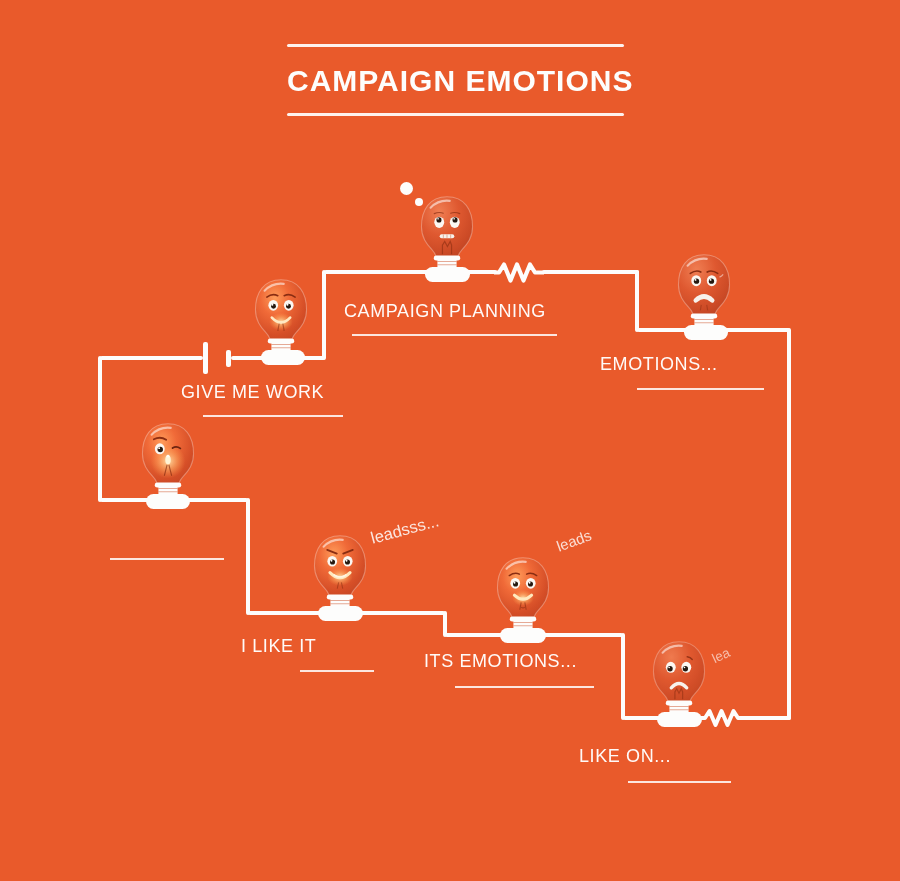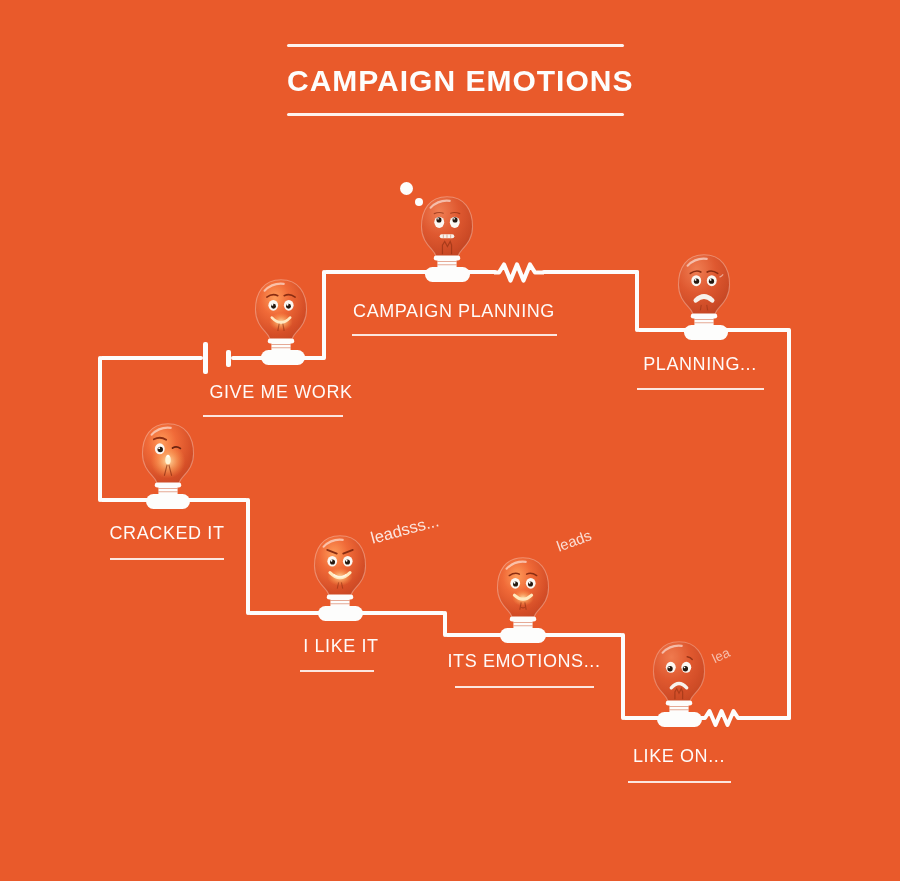--- a/index.html
+++ b/index.html
@@ -3,21 +3,21 @@
 <meta charset="utf-8">
 <style>
   html,body{margin:0;padding:0;background:#E95A2B;}
   .scene{position:relative;width:900px;height:881px;background:#E95A2B;overflow:hidden;
          font-family:"Liberation Sans",sans-serif;}
   .rule{position:absolute;background:rgba(255,255,255,.92);height:3px;border-radius:2px;}
   .underline{position:absolute;background:rgba(255,255,255,.85);height:2px;}
   .title{position:absolute;color:#FDFDFC;font-weight:700;font-size:30px;letter-spacing:1px;
          text-align:left;white-space:nowrap;}
   .lbl{position:absolute;color:rgba(255,255,255,.97);font-size:18px;font-weight:500;
-       letter-spacing:.6px;text-align:center;white-space:nowrap;}
+       letter-spacing:.6px;white-space:nowrap;}
   .wire{position:absolute;background:#FDFDFC;border-radius:2px;}
   .pill{position:absolute;height:15px;background:#FDFDFC;border-radius:8px;}
   .plate{position:absolute;background:#FDFDFC;border-radius:2px;}
   .dot{position:absolute;background:#FDFDFC;border-radius:50%;}
   .float-lbl{position:absolute;color:#fff;font-weight:500;white-space:nowrap;}
   .bulb{position:absolute;width:64px;height:73px;}
   .bulb svg{display:block;}
   .resistor{position:absolute;}
   .brow{stroke:#8A2D12;stroke-width:1.8;fill:none;stroke-linecap:round;}
 </style>
@@ -246,24 +246,23 @@
       <path d="M24.5,74 h21 M24.5,77.5 h21" stroke="rgba(205,85,45,.5)" stroke-width="1.2"></path>
     </svg>
   </div>
 
   <div class="lbl" style="left:181px;top:382px;width:200px;">GIVE ME WORK</div>
   <div class="underline" style="left:203px;top:415px;width:140px;"></div>
 
   <div class="lbl" style="left:344px;top:301px;width:220px;">CAMPAIGN PLANNING</div>
   <div class="underline" style="left:352px;top:334px;width:205px;"></div>
 
-  <div class="lbl" style="left:600px;top:354px;width:200px;">PLANNING...</div>
+  <div class="lbl" style="left:600px;top:354px;width:200px;">EMOTIONS...</div>
   <div class="underline" style="left:637px;top:388px;width:127px;"></div>
 
-  <div class="lbl" style="left:67px;top:523px;width:200px;">CRACKED IT</div>
   <div class="underline" style="left:110px;top:558px;width:114px;"></div>
 
   <div class="lbl" style="left:241px;top:636px;width:200px;">I LIKE IT</div>
   <div class="underline" style="left:300px;top:670px;width:74px;"></div>
 
   <div class="lbl" style="left:424px;top:651px;width:200px;">ITS EMOTIONS...</div>
   <div class="underline" style="left:455px;top:686px;width:139px;"></div>
 
   <div class="lbl" style="left:579px;top:746px;width:200px;">LIKE ON...</div>
   <div class="underline" style="left:628px;top:781px;width:103px;"></div>

